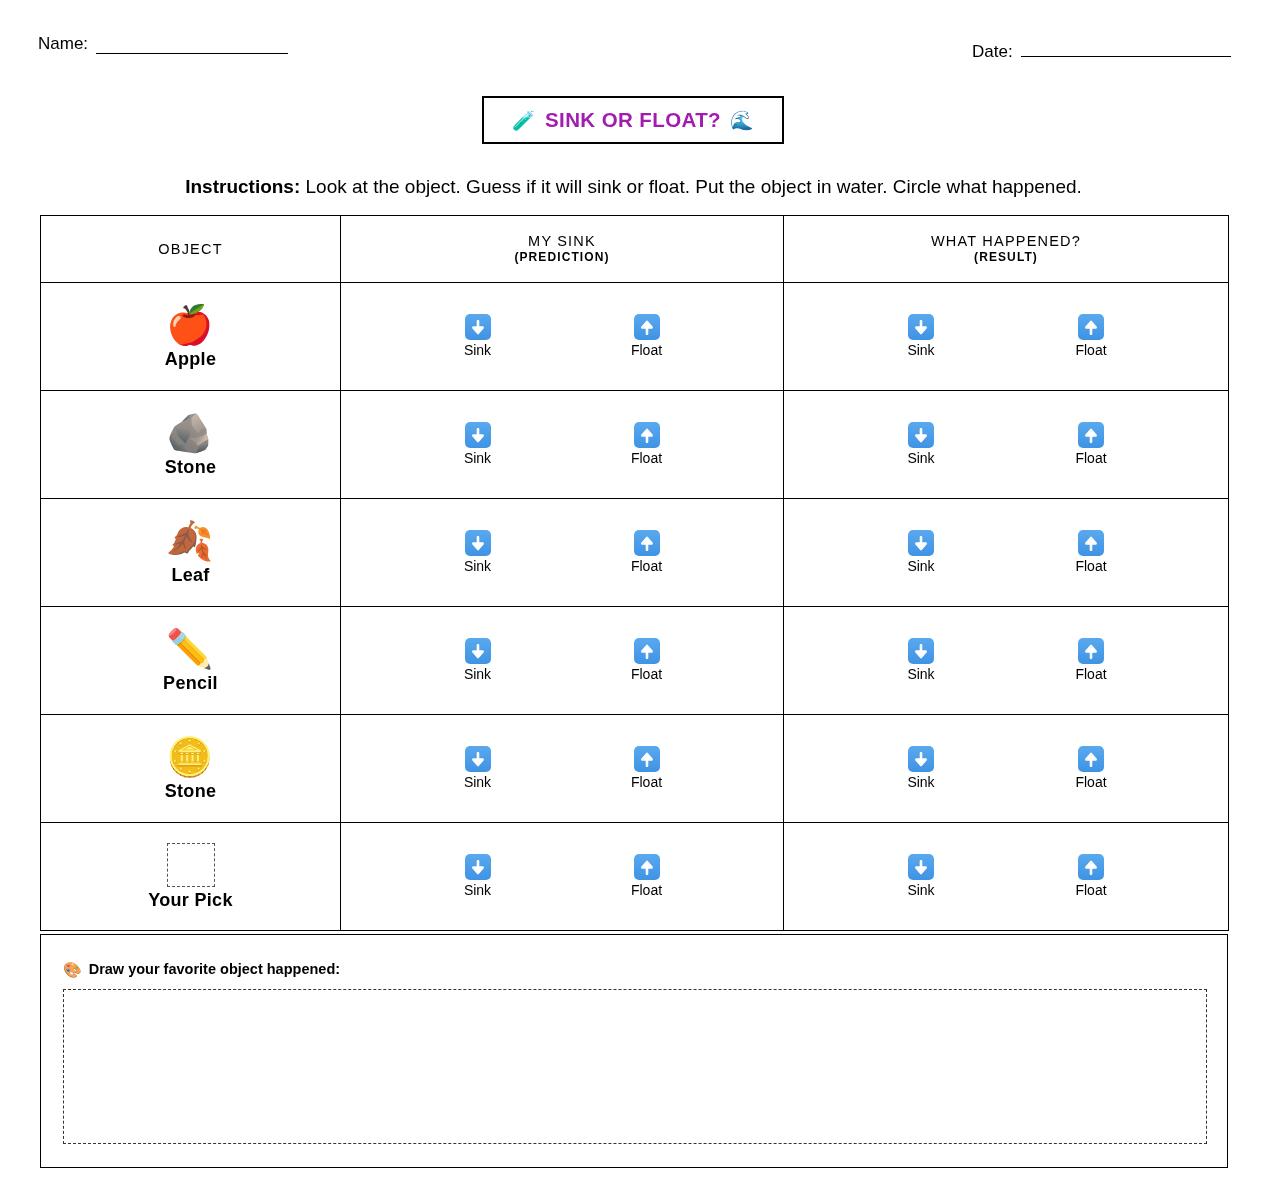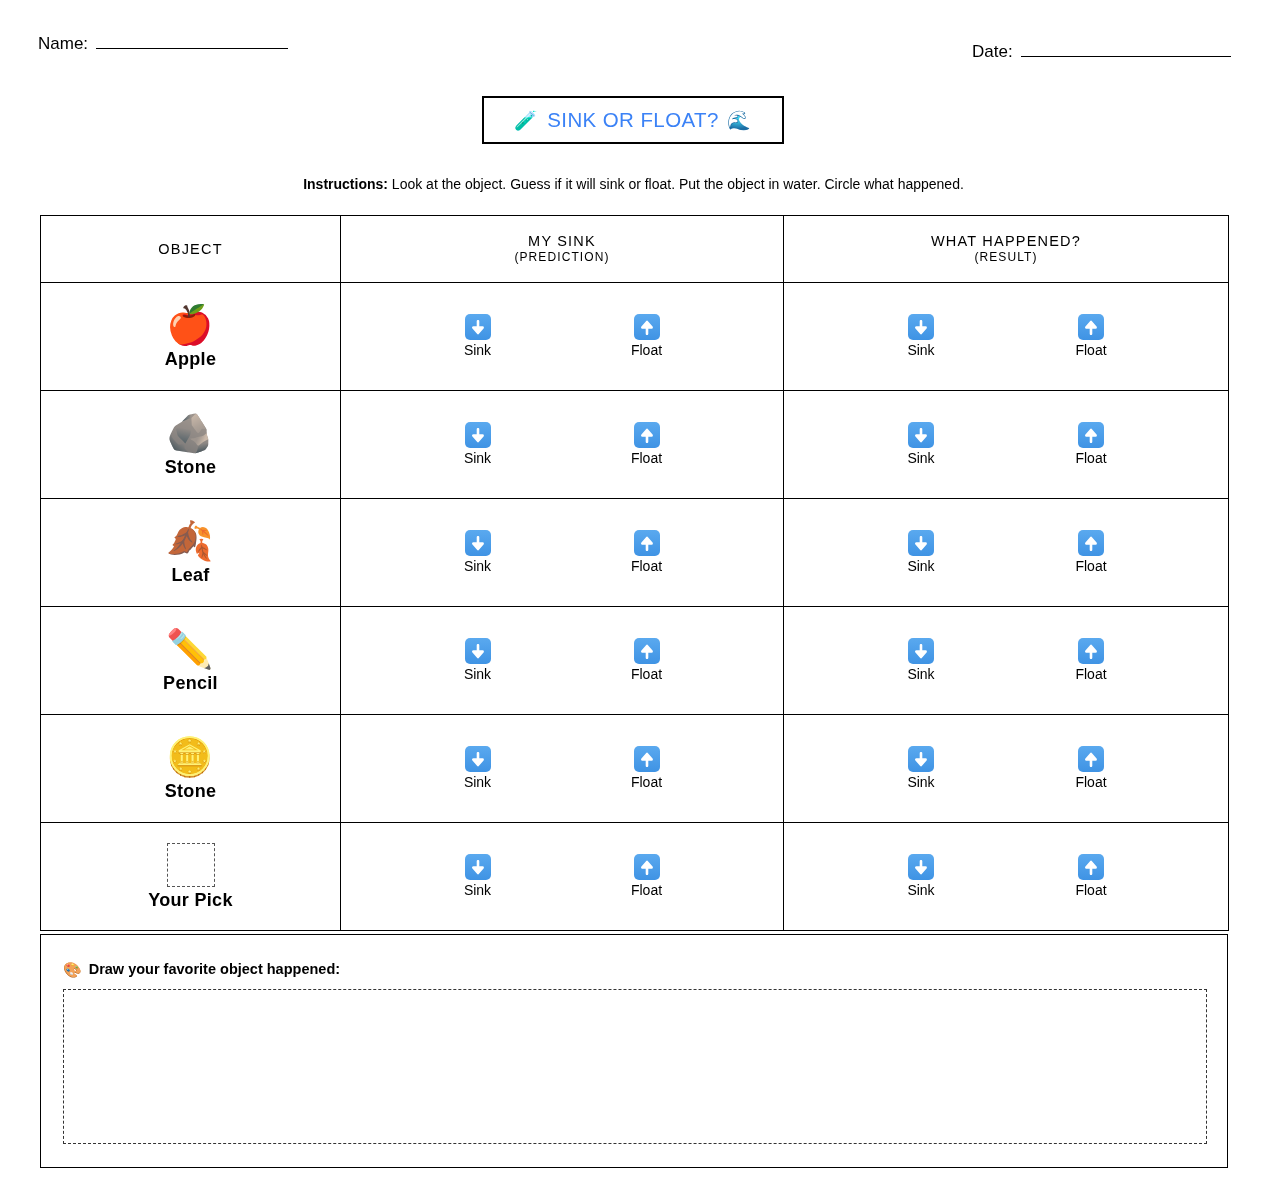--- a/index.html
+++ b/index.html
@@ -24,21 +24,21 @@
     width: 1267px;
     height: 30px;
   }
   .field {
     position: absolute;
     display: flex;
     align-items: baseline;
     font-size: 17px;
     white-space: nowrap;
   }
-  .field-name { left: 38px; top: 0; }
+  .field-name { left: 38px; top: 0; align-items: flex-end; }
   .field-date { left: 972px; top: 0; margin-top: 8px; }
   .field-label { font-size: 17px; color: #000; }
   .field-rule {
     display: inline-block;
     border-bottom: 1.6px solid #000;
     margin-left: 8px;
   }
   .field-name .field-rule { width: 192px; }
   .field-date .field-rule { width: 210px; }
 
@@ -52,34 +52,34 @@
     border: 2.2px solid #000;
     background: #fff;
     display: flex;
     align-items: center;
     justify-content: center;
     gap: 9px;
     box-sizing: border-box;
   }
   .title-text {
     font-size: 20.5px;
-    font-weight: normal;
+    font-weight: bold;
     letter-spacing: 0.4px;
-    color: #3b82f6;
+    color: #a21caf;
   }
   .title-emoji { font-size: 19px; line-height: 1; }
 
   
   .instructions {
     position: absolute;
     left: 0;
     top: 176px;
     width: 1267px;
     text-align: center;
-    font-size: 14px;
+    font-size: 19px;
     color: #000;
   }
   .instructions b { font-weight: bold; }
 
   
   .sf-table {
     position: absolute;
     left: 40px;
     top: 215px;
     width: 1188px;
@@ -101,21 +101,21 @@
     text-align: center;
   }
   .head-main {
     font-size: 14.5px;
     font-weight: normal;
     letter-spacing: 1.2px;
     line-height: 1.25;
   }
   .head-sub {
     font-size: 12px;
-    font-weight: normal;
+    font-weight: bold;
     letter-spacing: 1.1px;
     line-height: 1.3;
   }
 
   .object-cell {
     text-align: center;
     height: 107px;
   }
   .object-emoji {
     font-size: 38px;

